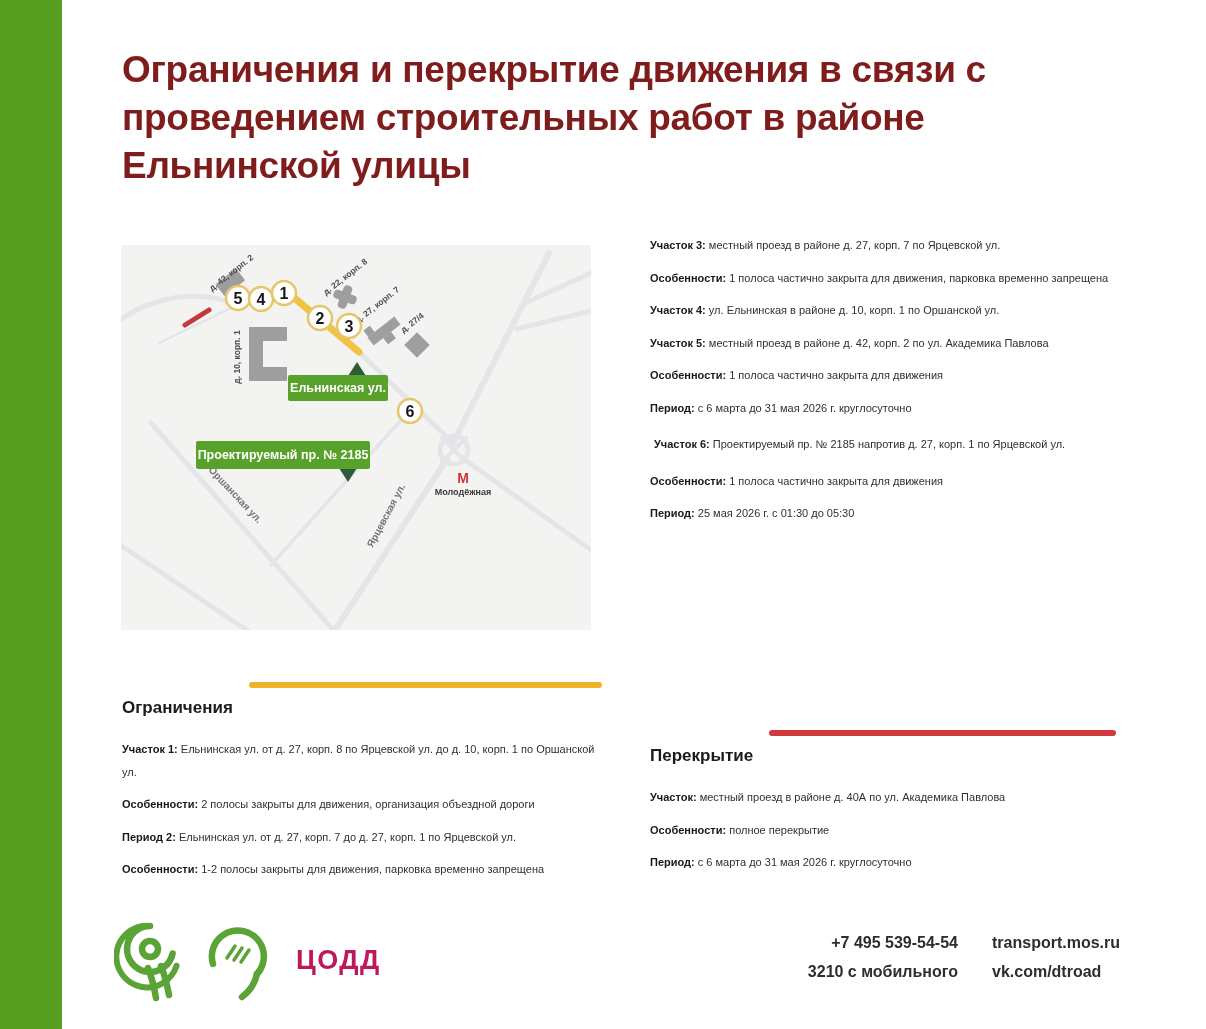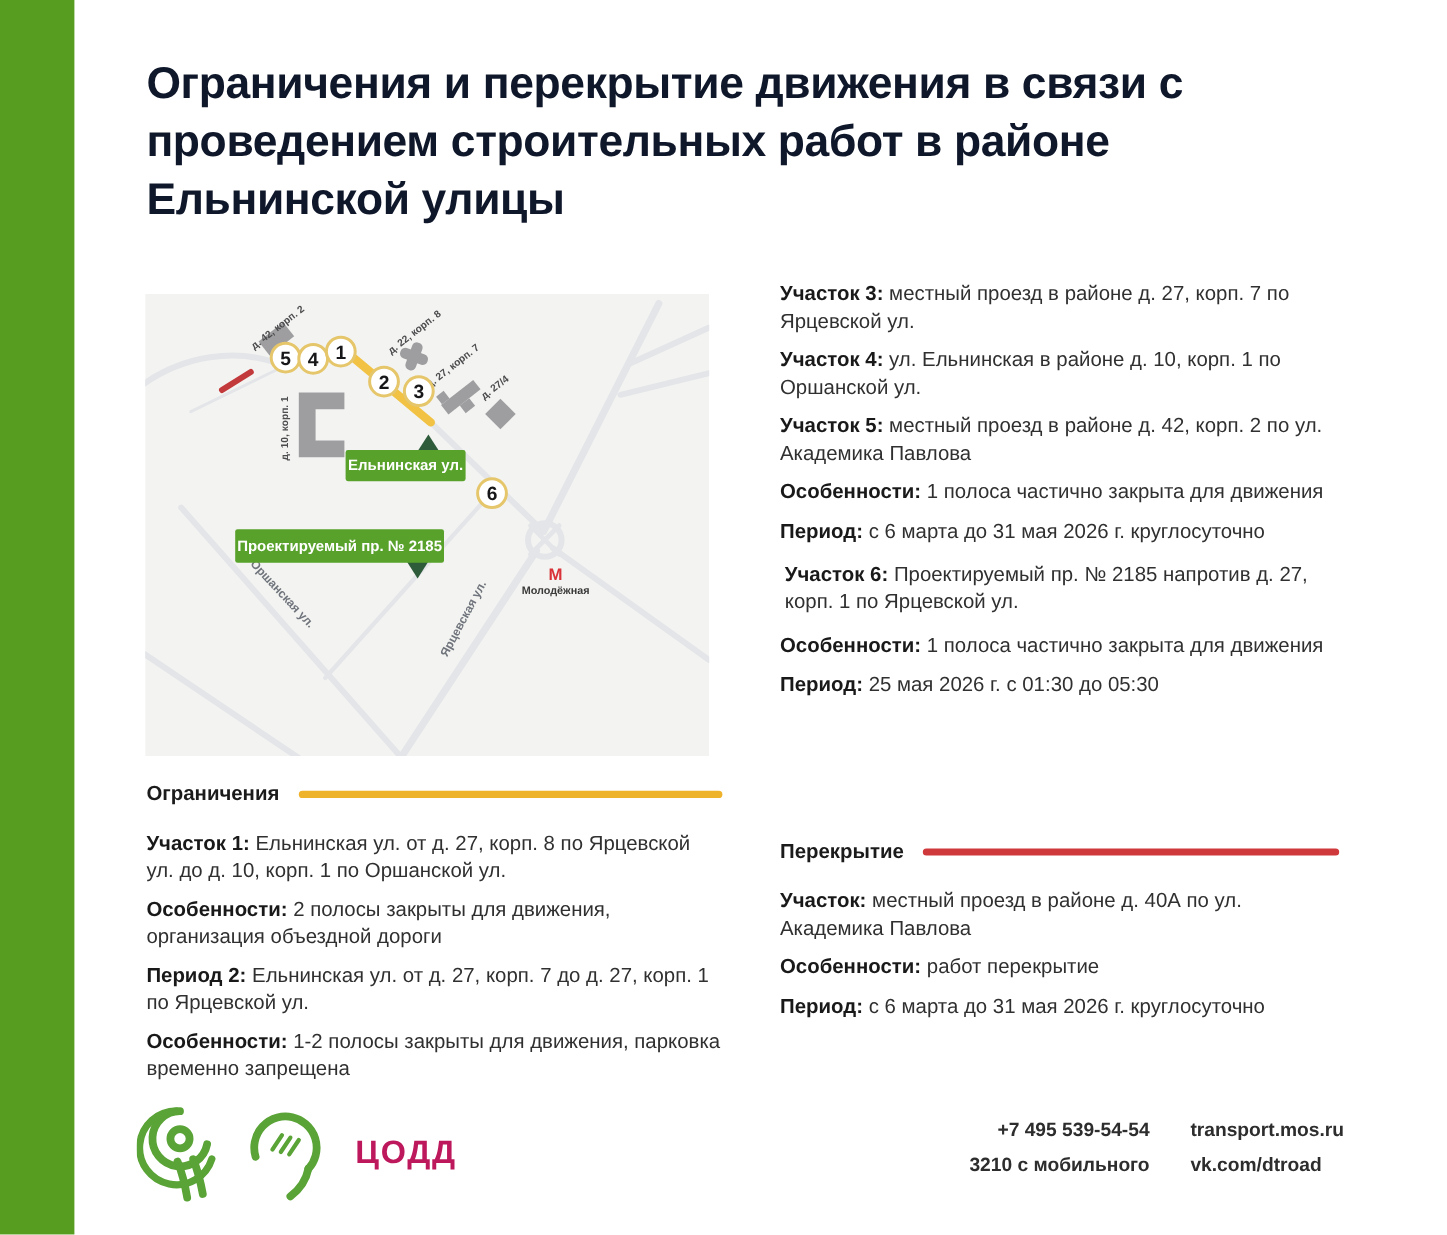--- a/index.html
+++ b/index.html
@@ -3,38 +3,38 @@
 <meta charset="utf-8">
 <style>
   html,body { margin:0; padding:0; background:#ffffff; }
   .canvas {
     position:relative; width:1206px; height:1029px; background:#ffffff;
     font-family:"Liberation Sans", sans-serif; overflow:hidden;
   }
   .stripe { position:absolute; left:0; top:0; width:62px; height:1029px; background:#579e20; }
   .title {
     position:absolute; left:122px; top:46px; width:1005px;
-    font-size:37px; line-height:1.3; font-weight:800; color:#0f172a; letter-spacing:-0.3px;
+    font-size:37px; line-height:1.3; font-weight:800; color:#7f1d1d; letter-spacing:-0.3px;
   }
   .map-wrap { position:absolute; left:121px; top:245px; width:470px; height:385px; }
   .map-wrap svg { display:block; }
 
   .col { position:absolute; }
   .left-col   { left:122px; top:652px;  width:480px; }
   .right-col  { left:650px; top:234px;  width:466px; }
   .closure-col{ left:650px; top:700px;  width:466px; }
 
   .sec-head { display:flex; align-items:center; gap:16px; margin-bottom:20px; }
-  .sec-title { font-size:17px; font-weight:800; color:#1b1b1b; white-space:nowrap; }
+  .sec-title { font-size:17px; font-weight:800; color:#1b1b1b; white-space:nowrap;margin-top:46px; }
   .sec-line { flex:1; height:6px; border-radius:3px; }
   .line-yellow { background:#efb32b; }
   .line-red { background:#d0393c; }
 
   .items { display:flex; flex-direction:column; gap:10px; }
-  .item { font-size:17px; line-height:22.5px; color:#303030; }
+  .item { font-size:11px; line-height:22.5px; color:#303030; }
   .item b { color:#191919; font-weight:700; }
 
   .footer-logos { position:absolute; left:114px; top:918px; display:flex; align-items:center; gap:12px; }
   .codd-text { font-size:27px; font-weight:800; color:#be185d; letter-spacing:1.5px; margin-left:6px; }
 
   .footer-contacts { position:absolute; left:790px; top:928px; display:flex; gap:34px; }
   .contact-block { font-size:16px; line-height:29px; font-weight:700; color:#2d2d2d; }
   .contact-right { text-align:right; min-width:168px; }
 
   
@@ -147,20 +147,21 @@
             <circle class="mk" cx="289" cy="166" r="12"></circle>
             <text class="mkt" x="289" y="172">6</text>
           </g>
       </g>
     </svg>
   </div>
 
   <div class="col right-col">
     <div class="items">
       <p class="item" style="margin:0"><b>Участок 3:</b> <span>местный проезд в районе д. 27, корп. 7 по Ярцевской ул.</span></p>
+      <p class="item" style="margin:0"><b>Особенности:</b> <span>1 полоса частично закрыта для движения, парковка временно запрещена</span></p>
       <p class="item" style="margin:0"><b>Участок 4:</b> <span>ул. Ельнинская в районе д. 10, корп. 1 по Оршанской ул.</span></p>
       <p class="item" style="margin:0"><b>Участок 5:</b> <span>местный проезд в районе д. 42, корп. 2 по ул. Академика Павлова</span></p>
       <p class="item" style="margin:0"><b>Особенности:</b> <span>1 полоса частично закрыта для движения</span></p>
       <p class="item" style="margin:0"><b>Период:</b> <span>с 6 марта до 31 мая 2026 г. круглосуточно</span></p>
       <p class="item" style="margin:4px"><b>Участок 6:</b> <span>Проектируемый пр. № 2185 напротив д. 27, корп. 1 по Ярцевской ул.</span></p>
       <p class="item" style="margin:0"><b>Особенности:</b> <span>1 полоса частично закрыта для движения</span></p>
       <p class="item" style="margin:0"><b>Период:</b> <span>25 мая 2026 г. с 01:30 до 05:30</span></p>
     </div>
   </div>
 
@@ -177,21 +178,21 @@
     </div>
   </div>
 
   <div class="col closure-col">
     <div class="sec-head">
       <span class="sec-title">Перекрытие</span>
       <span class="sec-line line-red"></span>
     </div>
     <div class="items">
       <p class="item" style="margin:0"><b>Участок:</b> <span>местный проезд в районе д. 40А по ул. Академика Павлова</span></p>
-      <p class="item" style="margin:0"><b>Особенности:</b> <span>работ перекрытие</span></p>
+      <p class="item" style="margin:0"><b>Особенности:</b> <span>полное перекрытие</span></p>
       <p class="item" style="margin:0"><b>Период:</b> <span>с 6 марта до 31 мая 2026 г. круглосуточно</span></p>
     </div>
   </div>
 
   <div class="footer-logos">
     <svg width="76" height="84" viewBox="0 0 76 84">
       <g fill="none" stroke="#5aa336" stroke-width="6.5" stroke-linecap="round">
         <circle cx="36" cy="31" r="8"></circle>
         <path d="M 36,8 a 23,23 0 1 0 22.6,27.5"></path>
         <path d="M 36,-2.5 a 33.5,33.5 0 1 0 32,43.5" transform="translate(0 10) scale(0.92)"></path>

